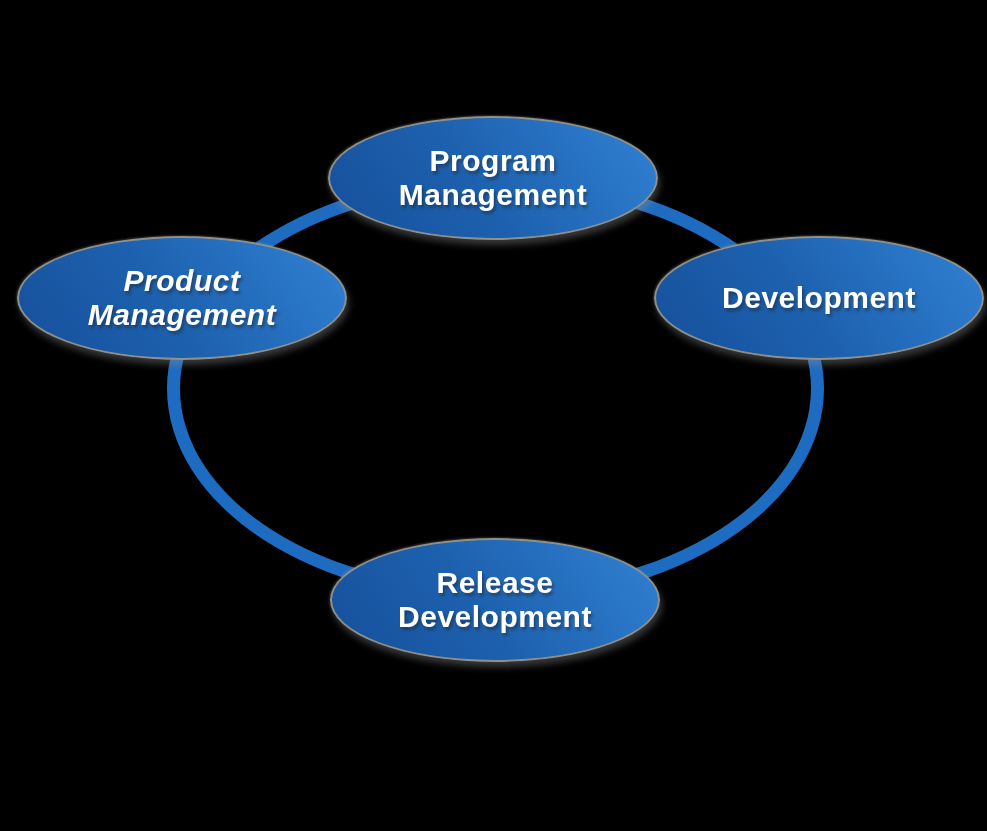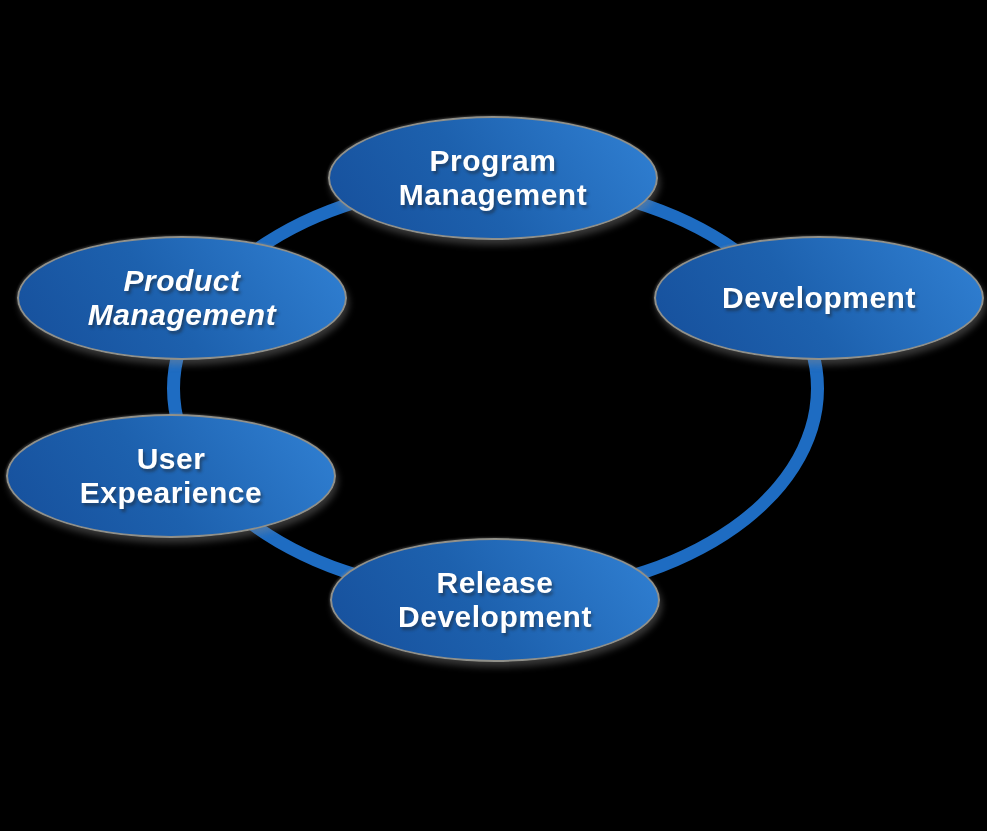--- a/index.html
+++ b/index.html
@@ -78,23 +78,19 @@
   <div class="node node-development">
     <span class="node-label">Development</span>
   </div>
 
 
   <div class="node node-release">
     <span class="node-label">Release
 Development</span>
   </div>
 
-  <div class="node node-user">
-    <span class="node-label">User
-Expearience</span>
-  </div>
 
   <div class="node node-product">
     <span class="node-label">Product
 Management</span>
   </div>
 
 </div>
 
 </body></html>

